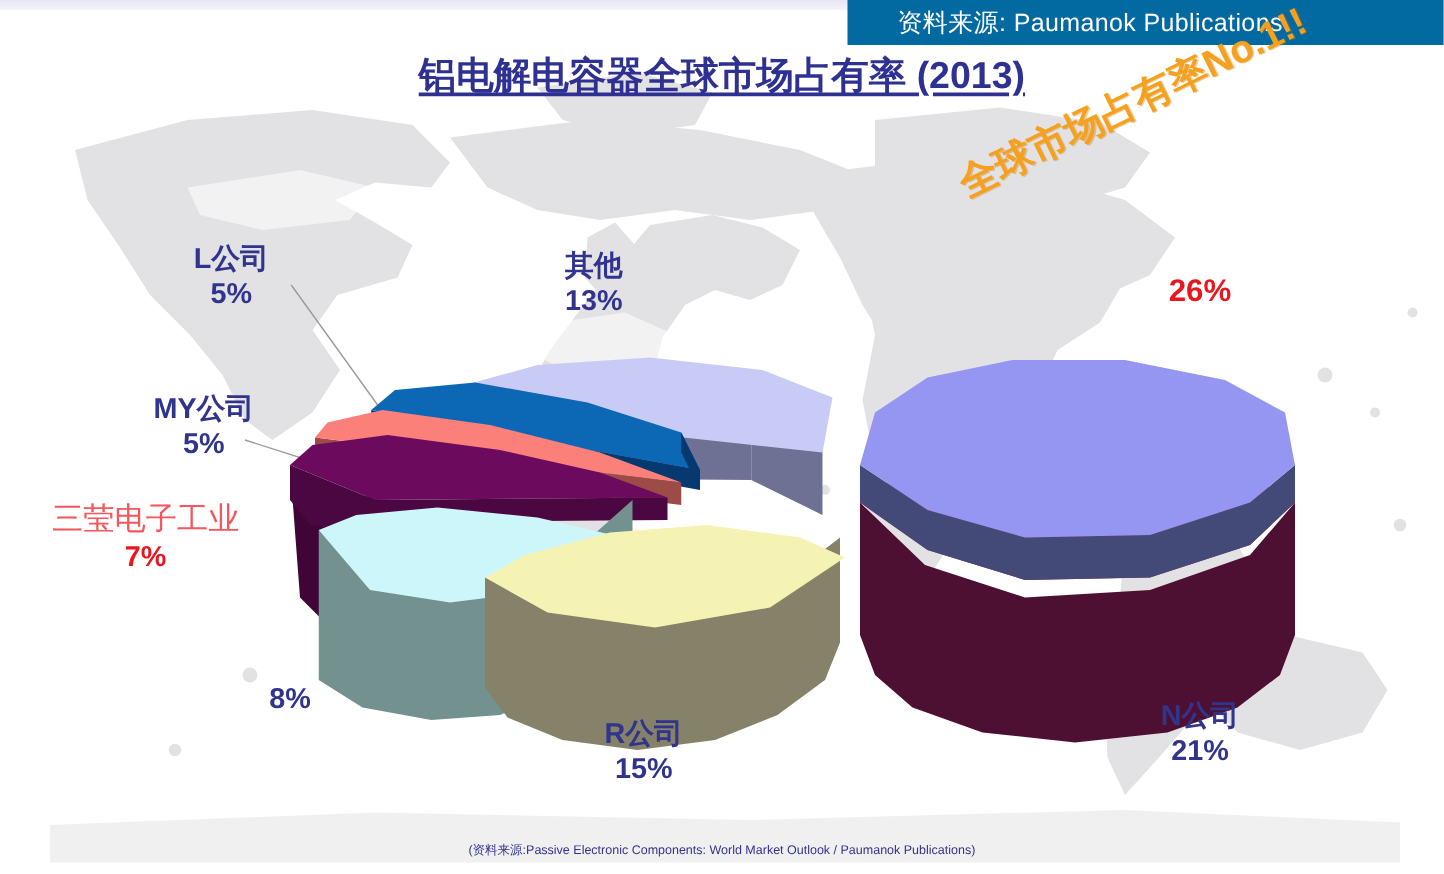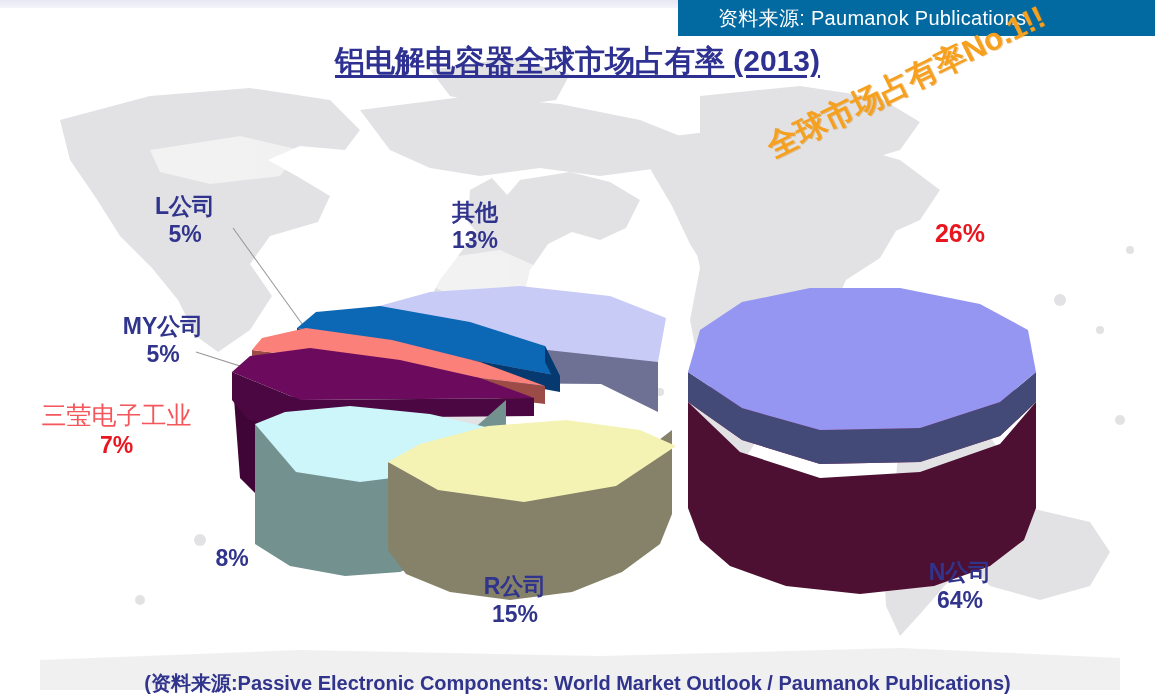--- a/index.html
+++ b/index.html
@@ -69,21 +69,21 @@
   #lbl-nippon .pct{color:#e8171f;font-size:25px;}
 
   
   #leaders{position:absolute;left:0;top:0;}
 
   
   #pie{position:absolute;left:0;top:0;}
 
   
   #footer{position:absolute;left:0;top:670px;width:1155px;text-align:center;}
-  #footer .txt{font-size:20px;color:#31348c;font-weight:bold;}
+  #footer .txt{font-size:10px;color:#31348c;}
 </style>
 </head>
 <body>
 
 <div id="stage">
 
   <div id="bg-map">
     <svg viewBox="0 0 1155 699" preserveAspectRatio="none" aria-hidden="true">
       <rect x="0" y="0" width="1155" height="699" fill="#ffffff"></rect>
       <g fill="#e2e2e4">
@@ -252,20 +252,20 @@
     <span class="name">其他</span>
     <span class="pct">13%</span>
   </div>
 
   <div class="label" id="lbl-nippon">
     <span class="pct">26%</span>
   </div>
 
   <div class="label blue" id="lbl-n">
     <span class="name">N公司</span>
-    <span class="pct">64%</span>
+    <span class="pct">21%</span>
   </div>
 
   <div id="footer">
     <span class="txt">(资料来源:Passive Electronic Components: World Market Outlook / Paumanok Publications)</span>
   </div>
 
 </div>
 
 </body></html>

